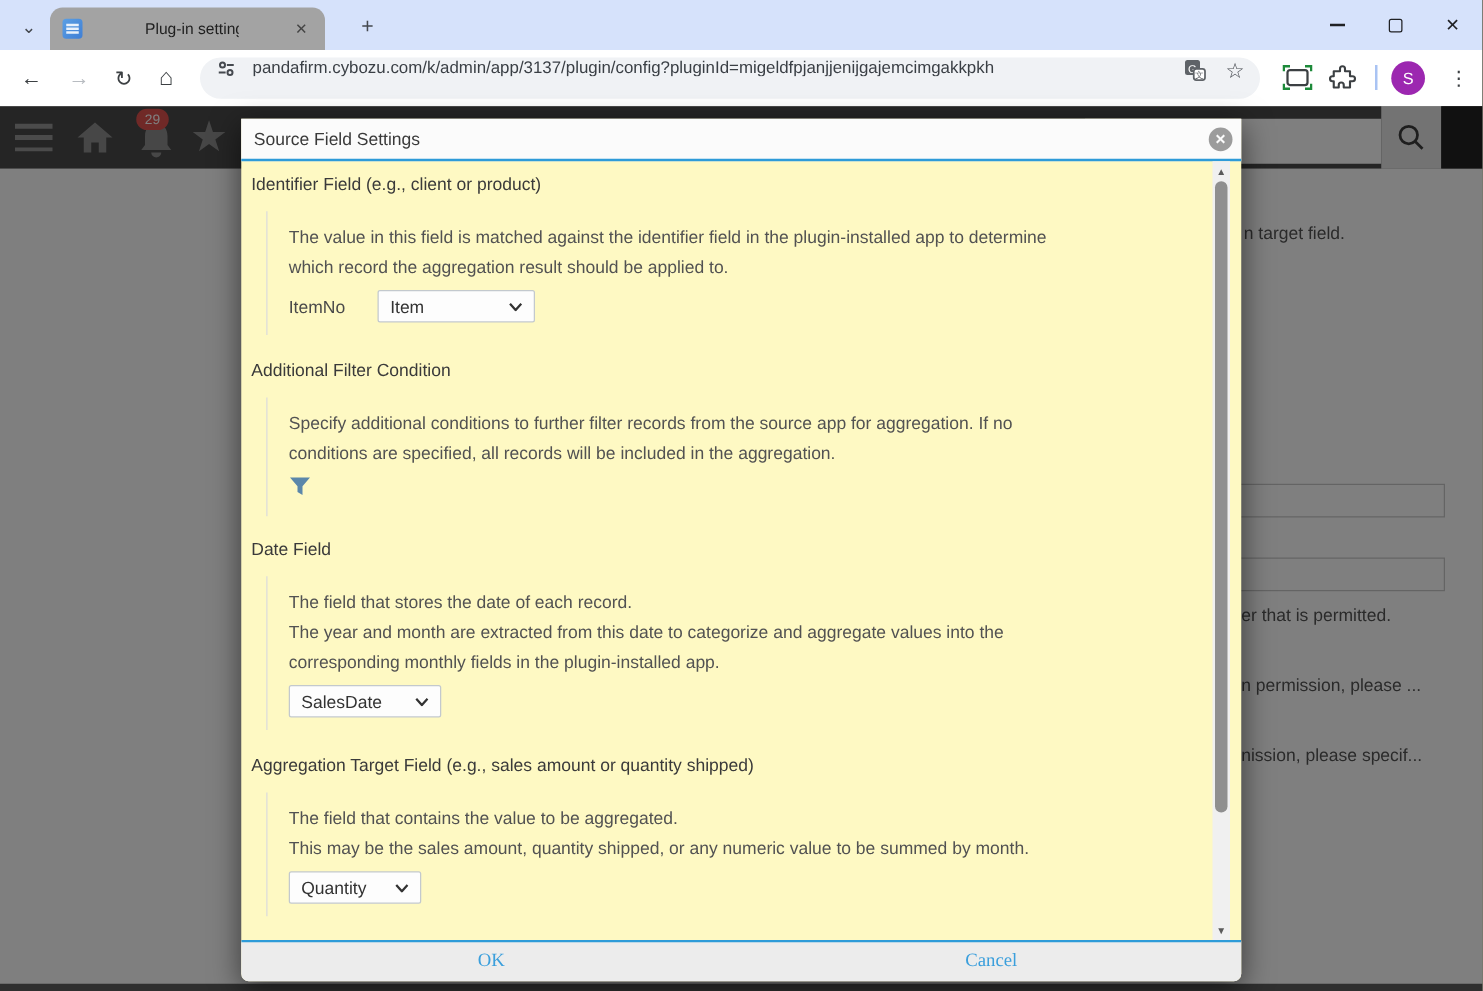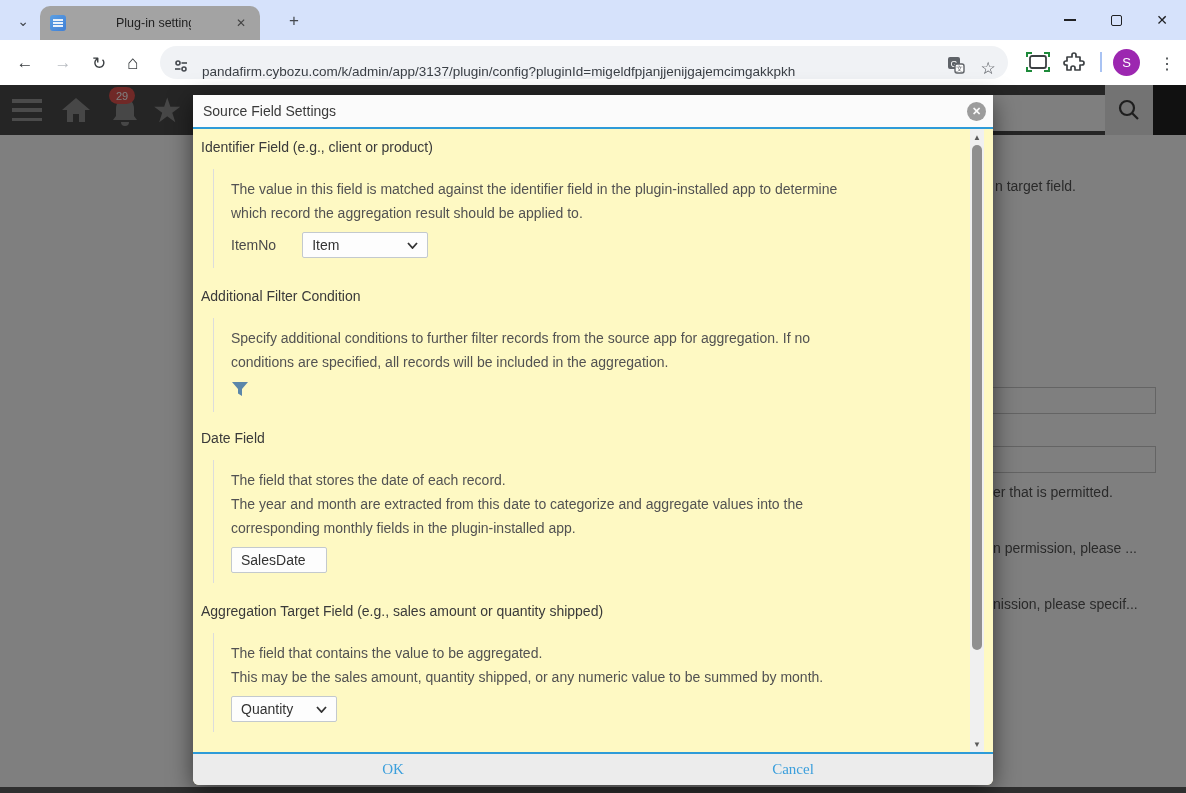--- a/index.html
+++ b/index.html
@@ -30,21 +30,21 @@
   #win-min .bar { width:12px; height:1.5px; background:#202124; }
   #win-max .box { width:11px; height:11px; border:1.5px solid #202124; border-radius:2px; }
   #win-close { font-size:14px; }
 
   #toolbar { left:0; top:40px; width:1186px; height:45px; background:#ffffff; }
   .navbtn { top:50px; width:26px; height:26px; display:flex; align-items:center; justify-content:center;
     font-size:17px; color:#3c4043; }
   #nav-back { left:12px; } #nav-forward { left:50px; color:#b8bcc1; } #nav-reload { left:86px; }
   #nav-home { left:120px; font-size:19px; }
   #omnibox { left:160px; top:46px; width:848px; height:33px; background:#f0f2f5; border-radius:17px;
-    display:flex; align-items:flex-end; }
+    display:flex; align-items:flex-start; }
   #site-info-icon { margin-left:12px; flex:0 0 18px; }
   #url-text { font-size:13.5px; color:#3a3f45; margin-left:12px; white-space:nowrap; overflow:hidden; flex:1; }
   #translate-icon { flex:0 0 20px; margin-right:12px; }
   #bookmark-star { flex:0 0 20px; margin-right:10px; font-size:17px; color:#45494f; text-align:center; }
   #capture-icon { left:1026px; top:51px; }
   #extensions-icon { left:1063px; top:52px; }
   #toolbar-sep { left:1100px; top:52px; width:1.5px; height:20px; background:#a9c3f3; }
   #avatar { left:1113px; top:49px; width:27px; height:27px; border-radius:50%;
     display:flex; align-items:center; justify-content:center; color:#fff; font-size:13px; }
   #menu-dots { left:1154px; top:50px; width:26px; height:26px; font-size:16px; color:#3c4043;
@@ -246,21 +246,21 @@
           </svg>
         </div>
       </div>
 
       <div class="sec-heading" style="margin-top:18px;">Date Field</div>
       <div class="sec-block" style="margin-top:14px;">
         <div class="desc-line">The field that stores the date of each record.</div>
         <div class="desc-line">The year and month are extracted from this date to categorize and aggregate values into the</div>
         <div class="desc-line">corresponding monthly fields in the plugin-installed app.</div>
         <div class="field-row">
-          <div class="selectbox" style="width:96px;">
+          <div class="selectbox" style="width:122px;">
             <span class="sel-text">SalesDate</span>
             <svg width="11" height="7" viewBox="0 0 11 7">
                 <polyline points="1,1 5.5,6 10,1" fill="none" stroke="#333" stroke-width="1.8"></polyline>
               </svg>
           </div>
         </div>
       </div>
 
       <div class="sec-heading" style="margin-top:20px;">Aggregation Target Field (e.g., sales amount or quantity shipped)</div>
       <div class="sec-block" style="margin-top:14px;">

